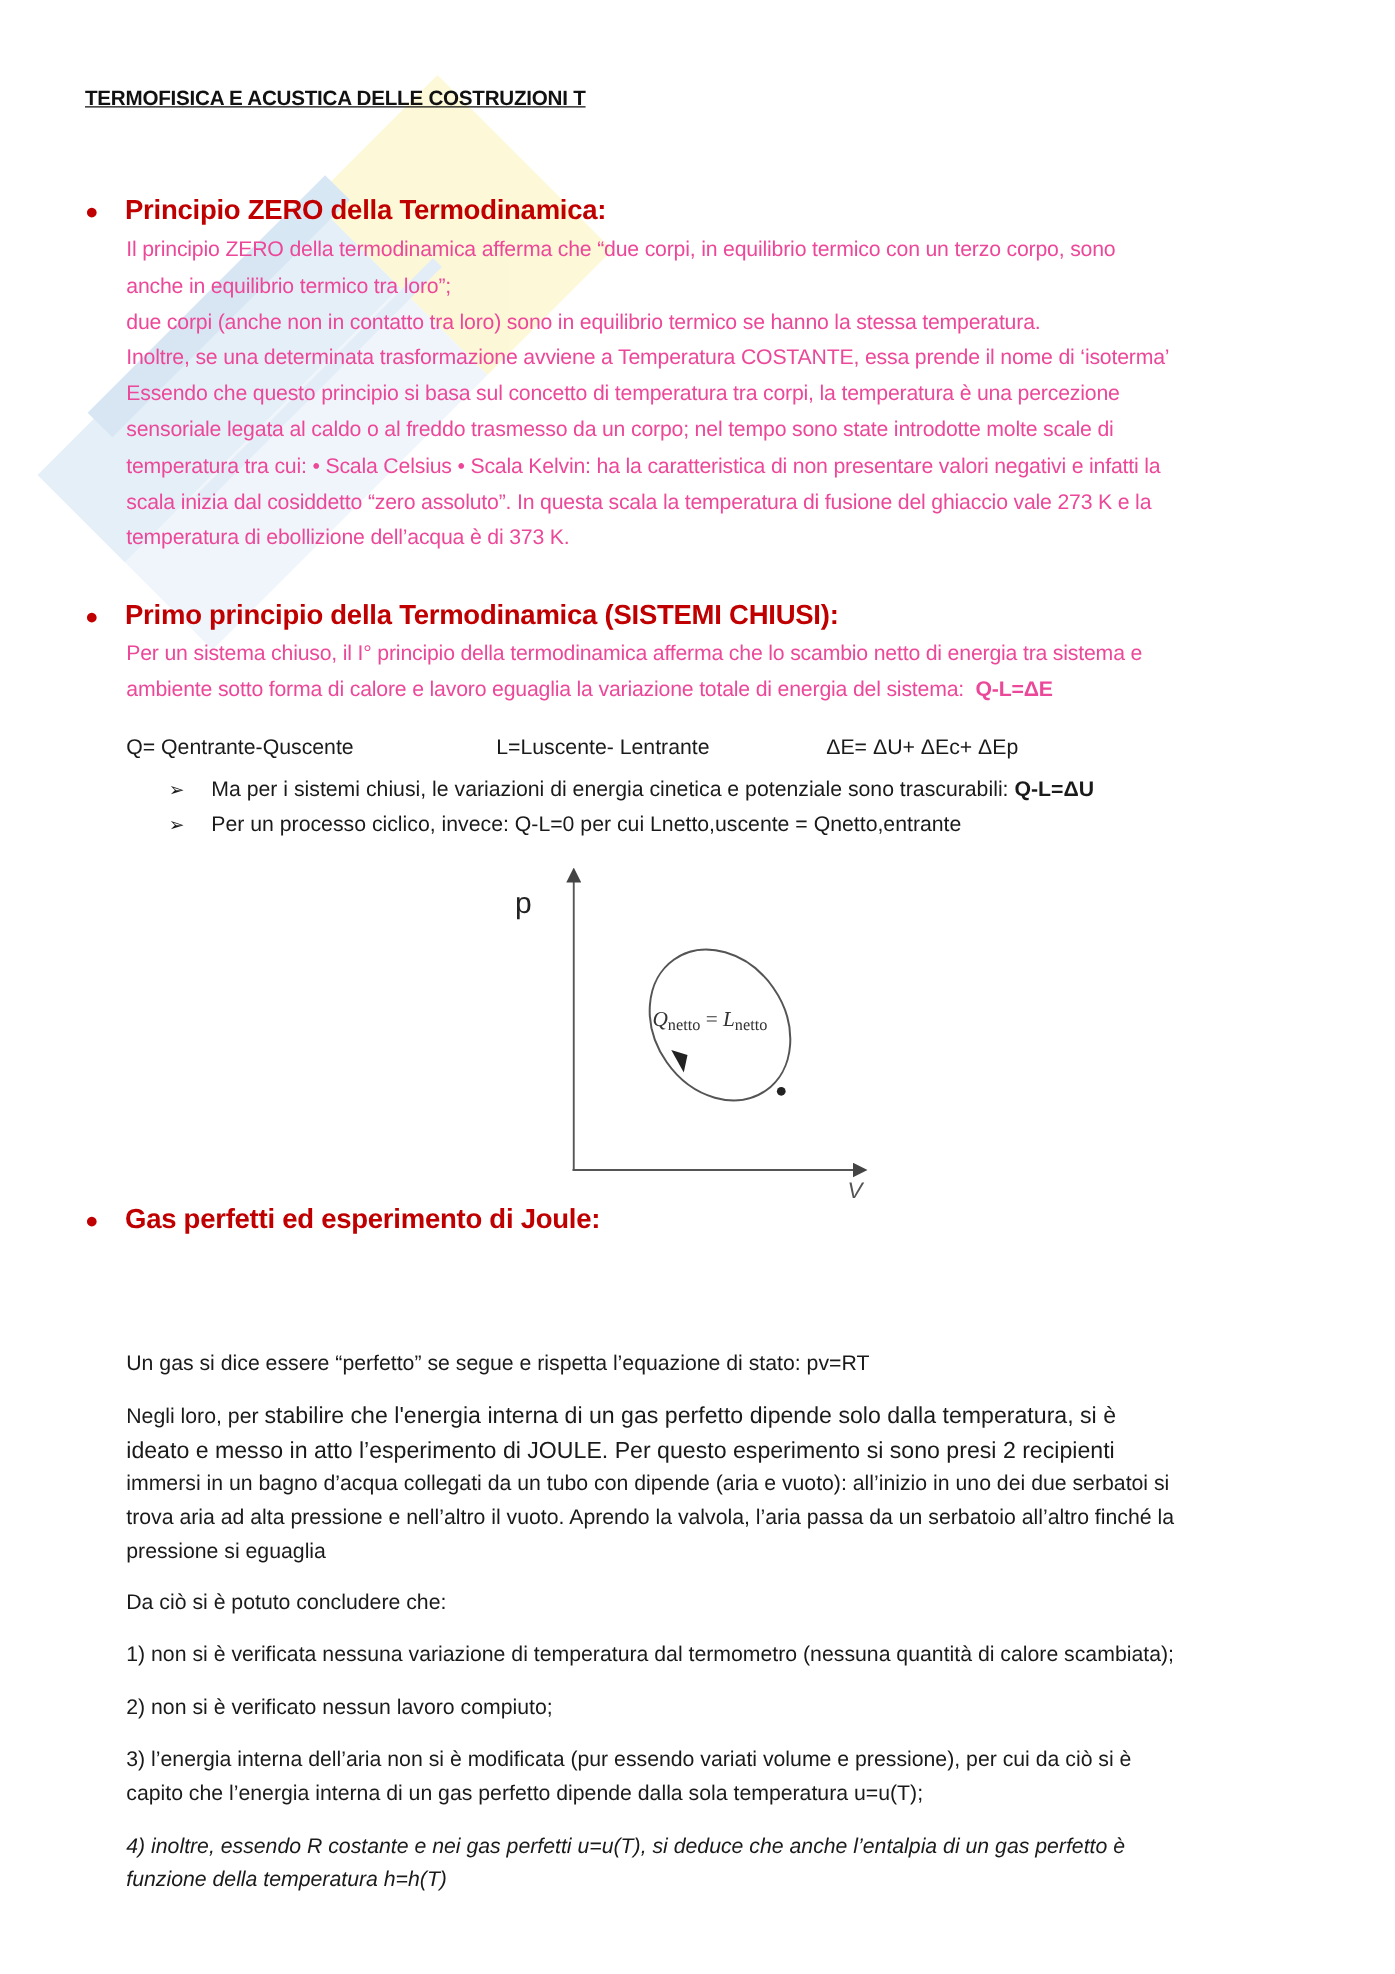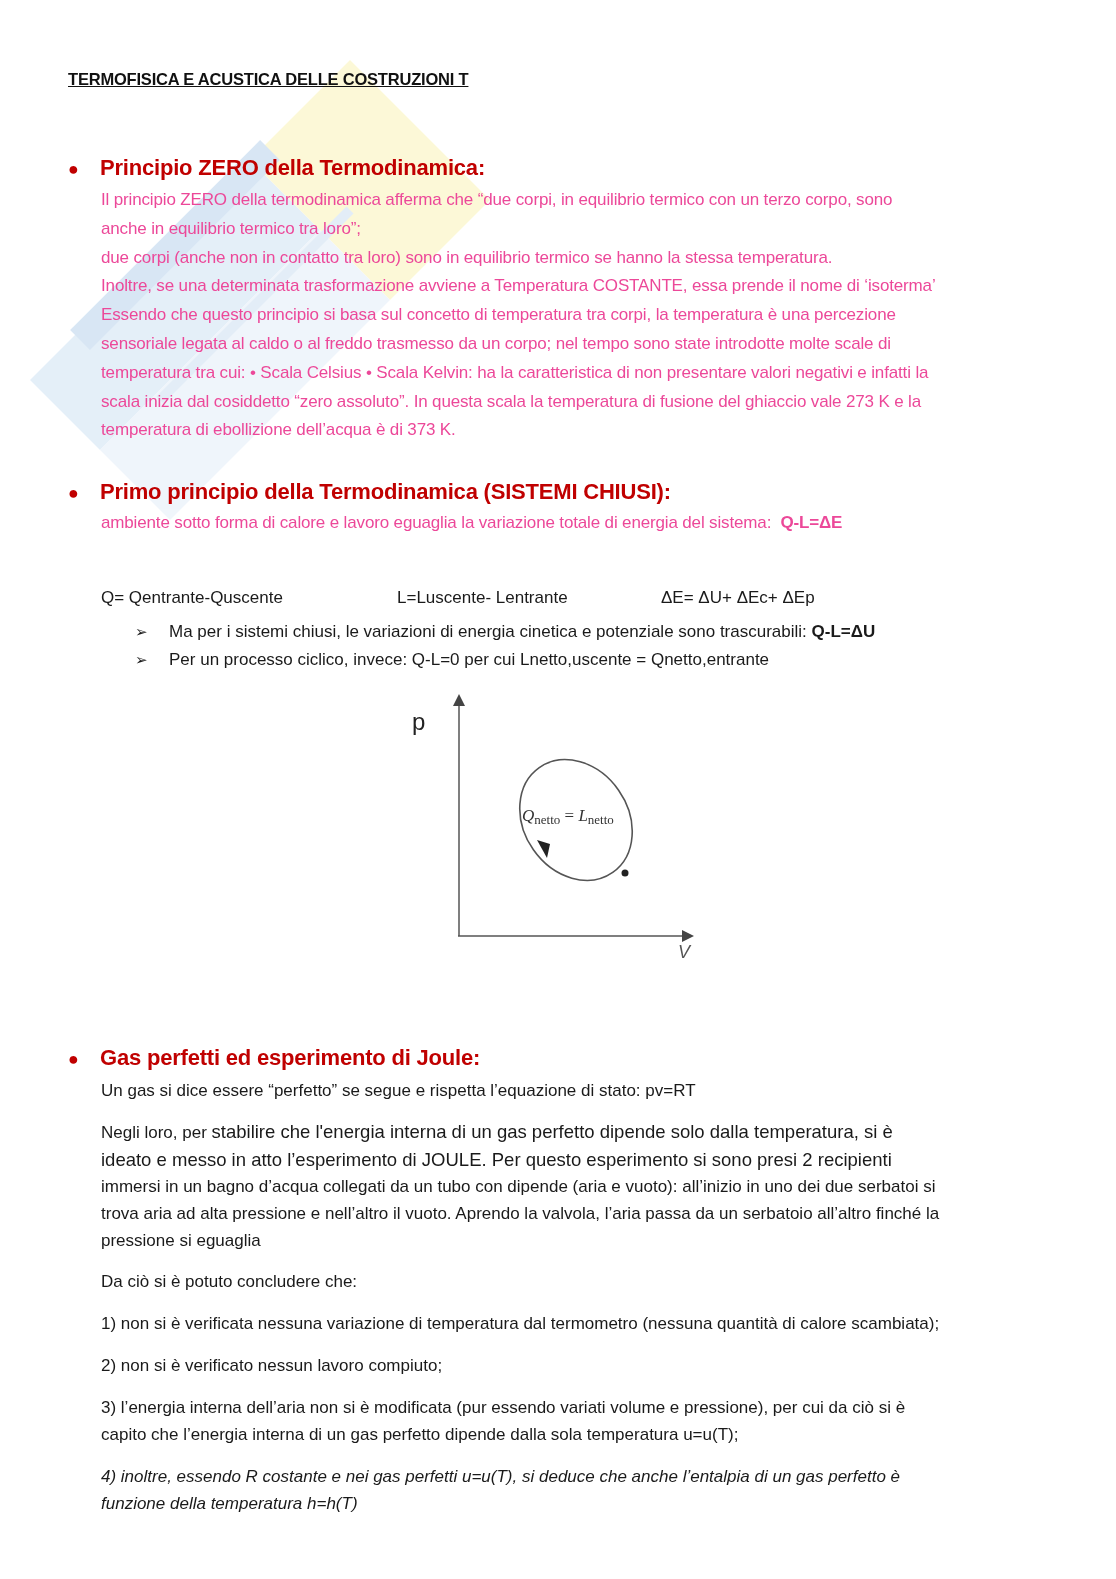--- a/index.html
+++ b/index.html
@@ -67,20 +67,21 @@
     <span class="line">sensoriale legata al caldo o al freddo trasmesso da un corpo; nel tempo sono state introdotte molte scale di</span>
     <span class="line">temperatura tra cui: • Scala Celsius • Scala Kelvin: ha la caratteristica di non presentare valori negativi e infatti la</span>
     <span class="line">scala inizia dal cosiddetto “zero assoluto”. In questa scala la temperatura di fusione del ghiaccio vale 273 K e la</span>
     <span class="line">temperatura di ebollizione dell’acqua è di 373 K.</span>
   </div>
 
   <div class="section-heading" style="top:479px;">
     <span class="bullet">●</span><span class="heading-text">Primo principio della Termodinamica (SISTEMI CHIUSI):</span>
   </div>
   <div class="para" style="top:509px;">
+    <span class="line">Per un sistema chiuso, il I° principio della termodinamica afferma che lo scambio netto di energia tra sistema e</span>
     <span class="line"><span>ambiente sotto forma di calore e lavoro eguaglia la variazione totale di energia del sistema:</span>&nbsp;&nbsp;<span class="bold">Q-L=ΔE</span></span>
   </div>
   <div class="formula-row">
     <span style="left:0;">Q= Qentrante-Quscente</span>
     <span style="left:296px;">L=Luscente- Lentrante</span>
     <span style="left:560px;">ΔE= ΔU+ ΔEc+ ΔEp</span>
   </div>
 
   <div class="arrow-list" style="top:622px;">
     <div class="arrow-item" style="top:0;">
@@ -100,21 +101,21 @@
     <line x1="69" y1="256" x2="69" y2="20" stroke="#555" stroke-width="1.5" marker-end="url(#axhead)"></line>
     <line x1="68" y1="256" x2="298" y2="256" stroke="#555" stroke-width="1.5" marker-end="url(#axhead)"></line>
     <text class="p-label" x="22" y="50">p</text>
     <text class="v-label" x="288" y="278">V</text>
     <ellipse cx="186" cy="140" rx="52" ry="64" transform="rotate(-35 186 140)" fill="none" stroke="#555" stroke-width="1.6"></ellipse>
     <polygon points="147,160 157,178 160,164" fill="#222"></polygon>
     <circle cx="235" cy="193" r="3.5" fill="#222"></circle>
     <text class="eq-label" x="132" y="141"><tspan font-style="italic">Q</tspan><tspan font-size="13" dy="3">netto</tspan><tspan dy="-3"> = </tspan><tspan font-style="italic">L</tspan><tspan font-size="13" dy="3">netto</tspan></text>
   </svg>
 
-  <div class="section-heading" style="top:1045px;">
+  <div class="section-heading" style="top:962px;">
     <span class="bullet">●</span><span class="heading-text">Gas perfetti ed esperimento di Joule:</span>
   </div>
 
   <div class="p-block" style="top:1033px;">
     <span class="line">Un gas si dice essere “perfetto” se segue e rispetta l’equazione di stato: pv=RT</span>
   </div>
 
   <div class="p-block" style="top:1074px;">
     <span class="line"><span>Negli loro, per </span><span class="arial">stabilire che l'energia interna di un gas perfetto dipende solo dalla temperatura, si è</span></span>
     <span class="line arial">ideato e messo in atto l’esperimento di JOULE. Per questo esperimento si sono presi 2 recipienti</span>

